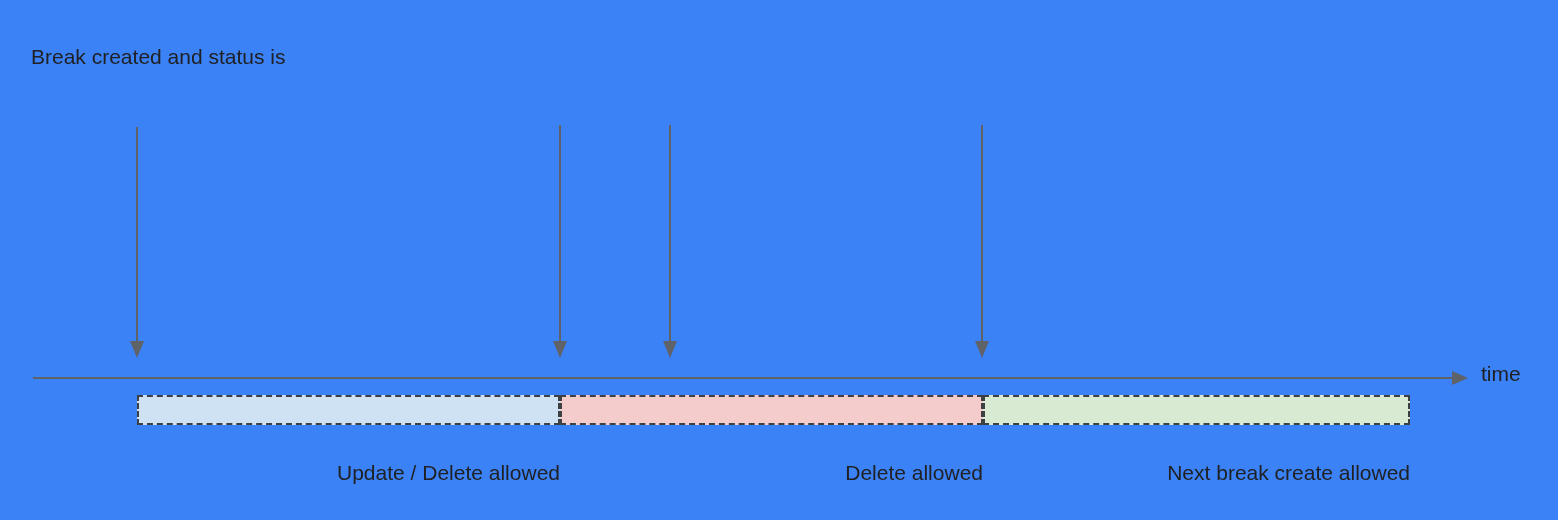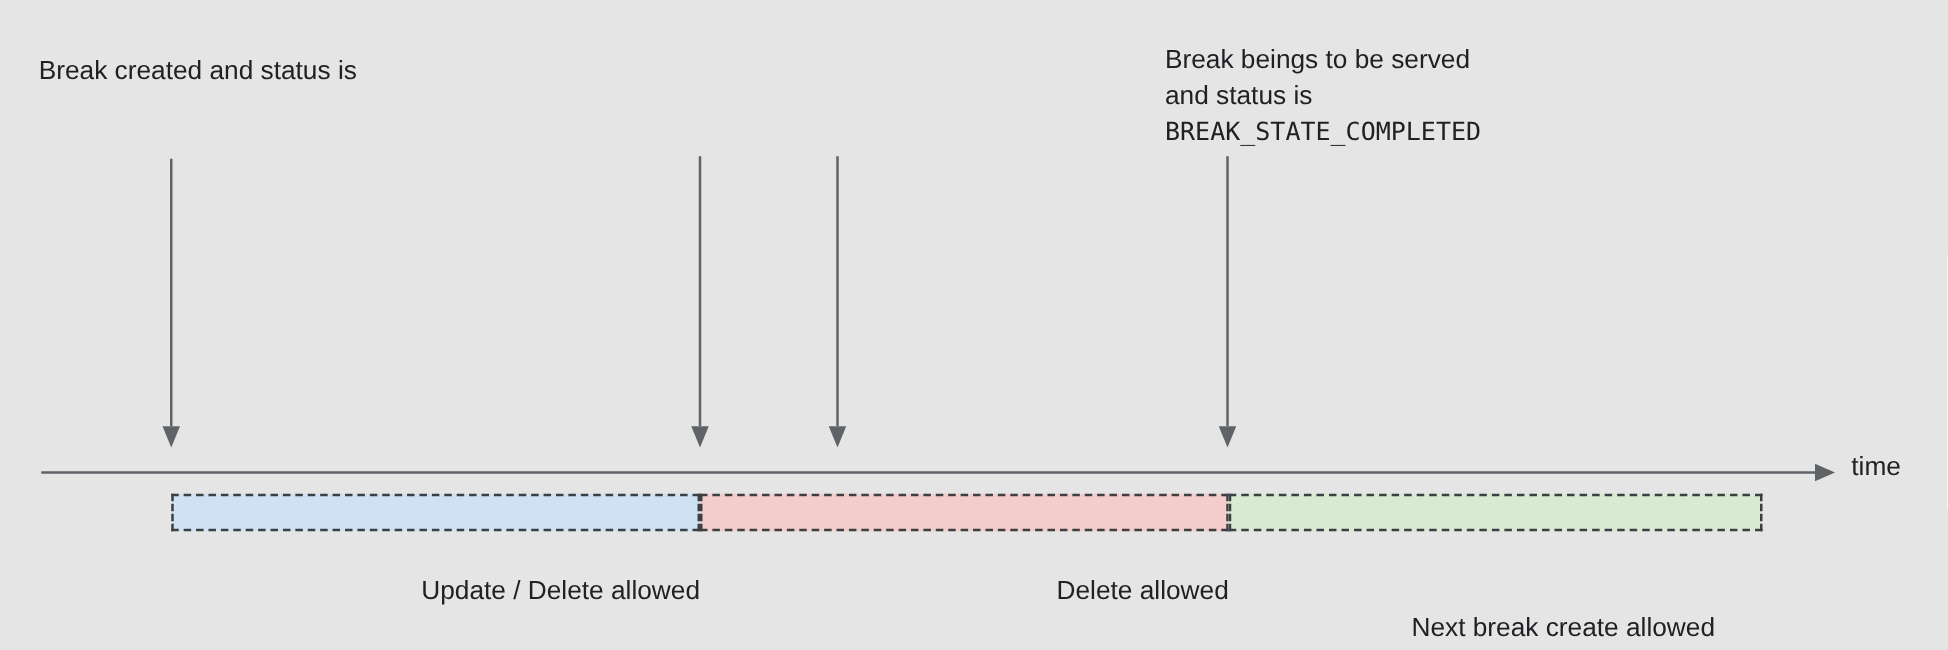--- a/index.html
+++ b/index.html
@@ -1,21 +1,21 @@
 <!DOCTYPE html>
 <html><head>
 <meta charset="utf-8">
 <style>
   * { margin: 0; padding: 0; box-sizing: border-box; }
   html, body { background: #ffffff; }
   .canvas {
     position: relative;
     width: 1558px;
     height: 520px;
-    background: #e5e5e5;
+    background: #3b82f6;
     font-family: "Liberation Sans", sans-serif;
     color: #202124;
     overflow: hidden;
   }
   .annotation {
     position: absolute;
     font-size: 21px;
     line-height: 29px;
     white-space: nowrap;
     color: #202124;
@@ -76,38 +76,33 @@
   .seg-label {
     position: absolute;
     top: 460px;
     font-size: 21px;
     line-height: 25px;
     text-align: right;
     color: #202124;
   }
   .lbl-blue  { left: 137px; width: 423px; }
   .lbl-red   { left: 560px; width: 423px; }
-  .lbl-green { left: 945px; width: 427px; margin-top: 30px; }
+  .lbl-green { left: 983px; width: 427px; }
 </style>
 </head>
 <body>
 
 <div class="canvas">
 
   <div class="annotation" style="left:31px; top:42px;">
     <span>Break created and status is</span><br>
   </div>
 
 
 
-  <div class="annotation" style="left:932px; top:33px;">
-    <span>Break beings to be served</span><br>
-    <span>and status is</span><br>
-    <span class="code">BREAK_STATE_COMPLETED</span>
-  </div>
 
   <div class="varrow" style="left:136px; top:127px; height:214px;"></div>
   <div class="varrow" style="left:559px; top:125px; height:216px;"></div>
   <div class="varrow" style="left:669px; top:125px; height:216px;"></div>
   <div class="varrow" style="left:981px; top:125px; height:216px;"></div>
 
   <div class="timeline"></div>
   <div class="time-label">time</div>
 
   <div class="segment seg-blue" style="background-color: rgb(207, 226, 243);"></div>

